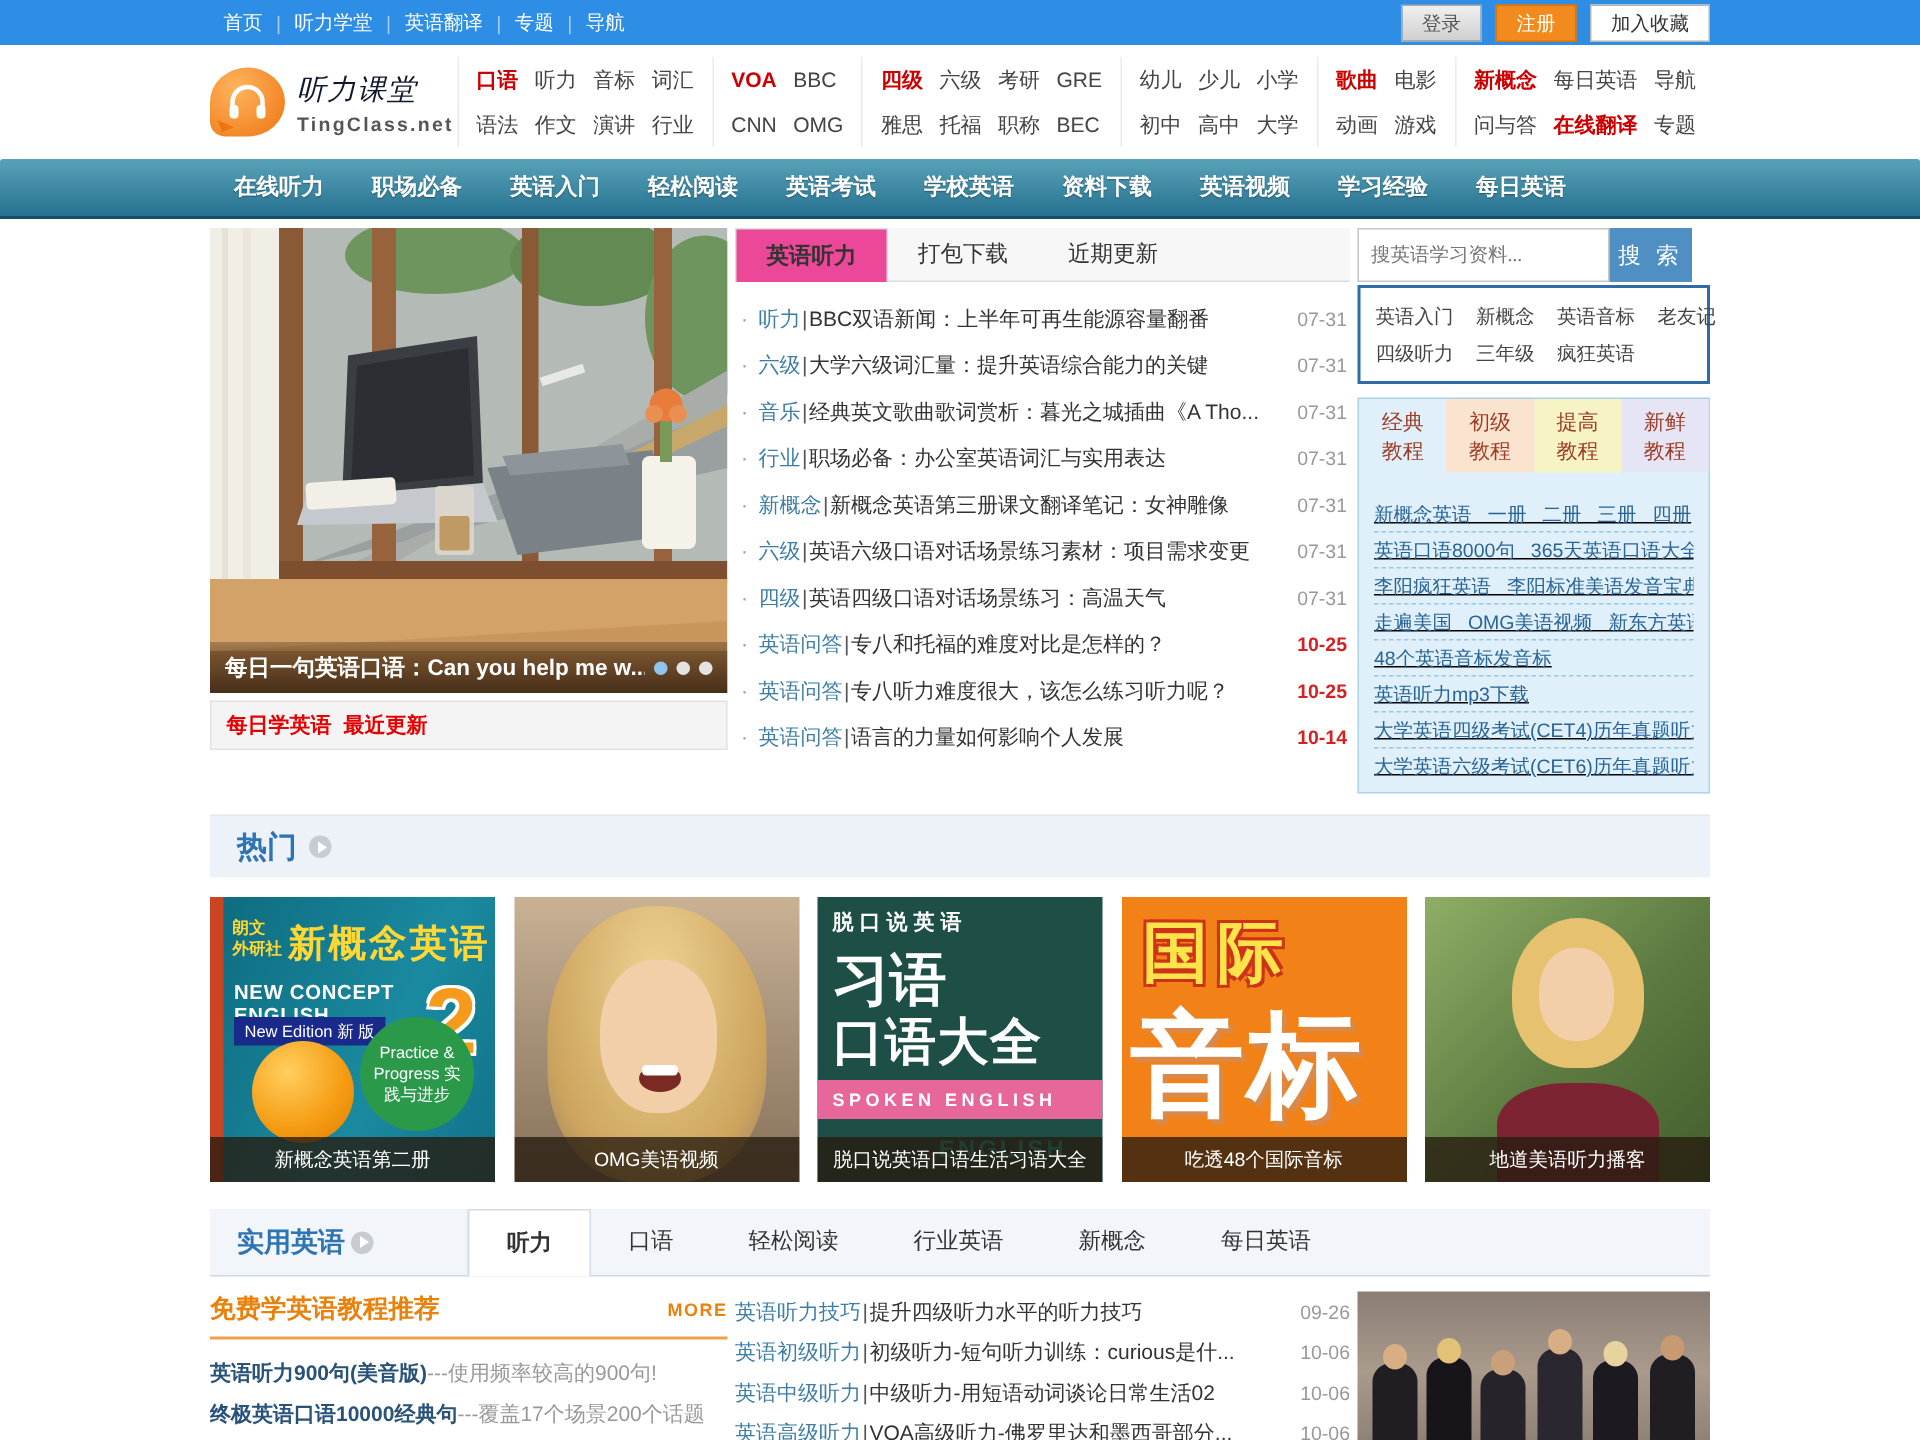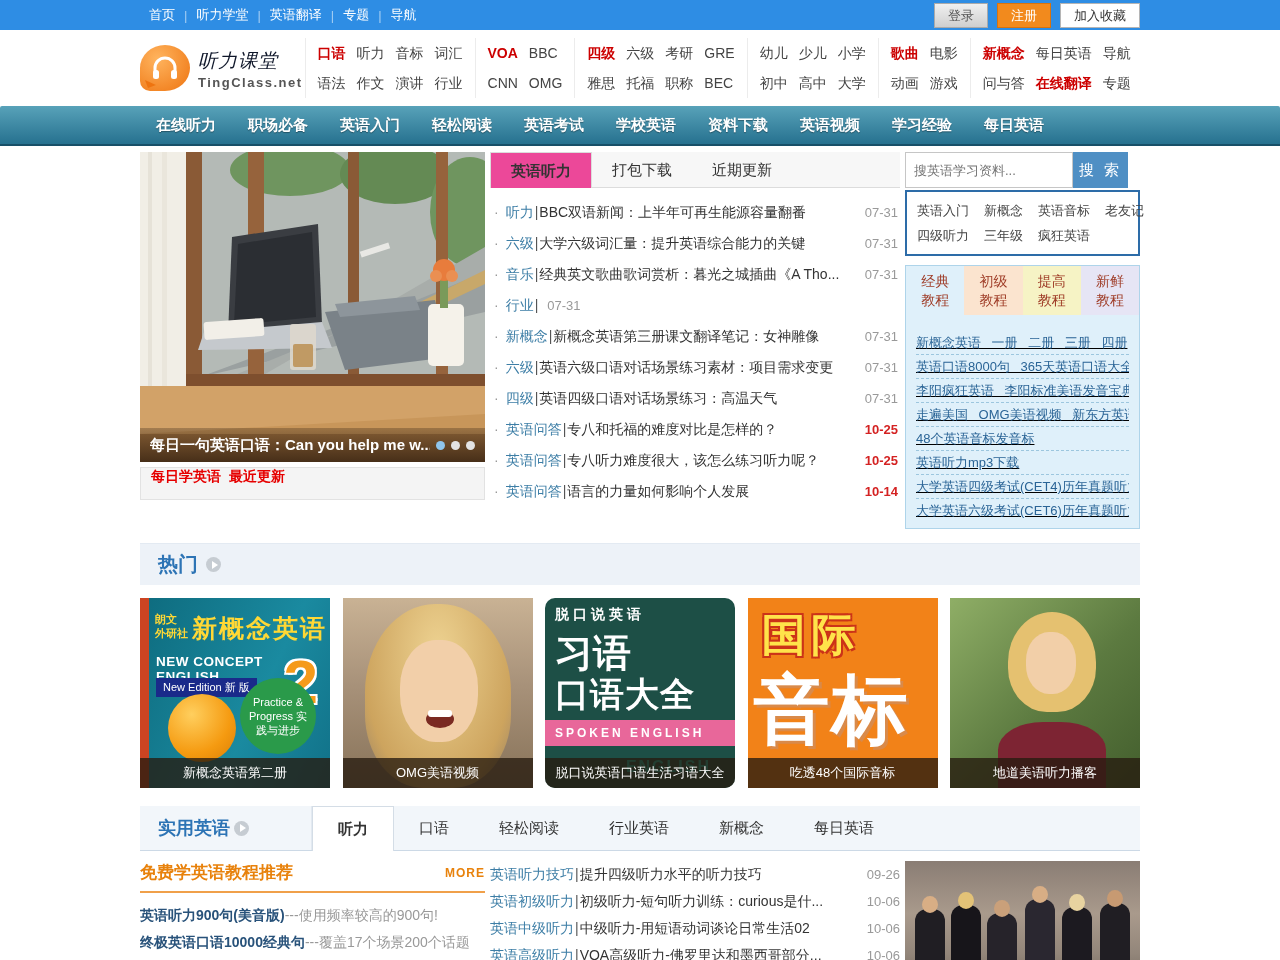--- a/index.html
+++ b/index.html
@@ -48,40 +48,40 @@
   
   .carousel { position:relative; width:345px; height:310px; overflow:hidden; cursor:pointer; }
   .car-caption { position:absolute; left:0; right:0; bottom:0; height:34px;
     background:linear-gradient(rgba(25,12,4,.25),rgba(25,12,4,.68));
     display:flex; align-items:center; padding:0 10px; }
   .car-text { color:#fff; font-size:15px; font-weight:bold; flex:1; white-space:nowrap; overflow:hidden; }
   .dots { display:flex; gap:6px; margin-left:6px; }
   .dot { width:9px; height:9px; border-radius:50%; background:#e3e3e3; cursor:pointer; }
   .dot.active { background:#8fc5ec; }
   .daily { margin-top:5px; height:33px; background:#f4f4f4; border:1px solid #e2e2e2;
-    display:flex; padding:0 10px; gap:8px; font-size:14px; font-weight:bold; color:#e60000; }
+    display:flex; align-items:center; padding:0 10px; gap:8px; font-size:14px; font-weight:bold; color:#e60000; }
   .daily span { cursor:pointer; }
 
   
   .news-tabs { height:36px; background:#f7f7f7; border-bottom:1px solid #dcdcdc; display:flex; }
   .ntab { font-size:15px; color:#333; padding:0 20px; line-height:35px; cursor:pointer; }
   .ntab.active { background:#ec4899; border:1px solid #dcdcdc; border-bottom:none; font-weight:bold; margin-bottom:-1px;text-align:right; }
   .news-list { padding:9px 2px 0 4px; }
   .news-item { height:31px; line-height:31px; font-size:14px; display:flex; align-items:center; }
   .bullet { color:#999; margin-right:7px; }
   .ncat { color:#3d7ea6; cursor:pointer; white-space:nowrap; }
   .nsep { color:#555; margin:0 1px; }
   .ntitle { color:#333; flex:1; white-space:nowrap; overflow:hidden; cursor:pointer; }
   .ndate { color:#999; font-size:13px; margin-left:8px; }
   .ndate.red { color:#d42222; font-weight:bold; }
 
   
   .searchbar { display:flex; }
   .search-input { width:168px; height:36px; border:1px solid #c6c6c6; padding:0 8px; font-size:13px; color:#666;
-    font-family:Liberation Sans, sans-serif; outline:none; }
+    font-family:Liberation Serif, serif; outline:none; }
   .search-btn { width:55px; height:36px; background:#4f8fc4; color:#fff; font-size:15px; border:none;
     letter-spacing:3px; cursor:pointer; font-family:inherit; }
   .hotwords { border:2px solid #2d6ca8; margin-top:2px; padding:6px 10px; font-size:13px; color:#444; background:#fff; }
   .hw-row { display:flex; gap:15px; line-height:25px; }
   .hw { cursor:pointer; white-space:nowrap; }
   .course-panel { margin-top:9px; background:#dff0fa; border:1px solid #aed4ea; }
   .ctabs { display:flex; }
   .ctab { flex:1; text-align:center; padding:6px 12px 5px; font-size:14px; line-height:19px; color:#9e3b26; cursor:pointer; }
   .ctab.c2 { background:#fbe4cf; }
   .ctab.c3 { background:#f6f3c5; }
@@ -122,21 +122,21 @@
 
   
   .t2 { background:linear-gradient(#c9b294,#a8927a 45%,#877258); }
   .t2-hair { position:absolute; top:6px; left:22px; width:146px; height:184px;
     background:radial-gradient(ellipse at 50% 28%,#eed392,#cda45e 72%,rgba(205,164,94,0)); border-radius:48% 48% 40% 40%; }
   .t2-face { position:absolute; top:42px; left:57px; width:78px; height:102px; background:#f2cfa9; border-radius:46%; }
   .t2-mouth { position:absolute; top:112px; left:83px; width:28px; height:18px; background:#7a2a22; border-radius:50%; }
   .t2-teeth { position:absolute; top:112px; left:85px; width:24px; height:7px; background:#fff; border-radius:3px; }
 
   
-  .t3 { background:#1d4f46;border-radius:10px; }
+  .t3 { background:#1d4f46; }
   .t3-small { position:absolute; top:8px; left:10px; color:#fff; font-size:14px; letter-spacing:4px; font-weight:bold; }
   .t3-big1 { position:absolute; top:30px; left:10px; color:#fff; font-size:38px; font-weight:bold; }
   .t3-big2 { position:absolute; top:74px; left:10px; color:#fff; font-size:34px; font-weight:bold; letter-spacing:1px; }
   .t3-band { position:absolute; bottom:42px; left:0; right:0; height:26px; background:#e8679a; color:#fff;
     font-size:12px; letter-spacing:3px; display:flex; align-items:center; padding-left:10px; font-weight:bold; }
   .t3-foot { position:absolute; bottom:12px; right:24px; color:#14b8a6; font-size:16px; font-weight:bold; letter-spacing:2px; }
 
   
   .t4 { background:#f28218; }
   .t4-top { position:absolute; top:8px; left:14px; color:#ffe34a; font-size:44px; font-weight:bold; letter-spacing:6px;
@@ -387,20 +387,21 @@
             <span class="bullet">·</span>
             <span class="ncat">音乐</span>
             <span class="nsep">|</span>
             <span class="ntitle">经典英文歌曲歌词赏析：暮光之城插曲《A Tho...</span>
             <span class="ndate">07-31</span>
           </div>
         <div class="news-item">
             <span class="bullet">·</span>
             <span class="ncat">行业</span>
             <span class="nsep">|</span>
+            <span class="ntitle">职场必备：办公室英语词汇与实用表达</span>
             <span class="ndate">07-31</span>
           </div>
         <div class="news-item">
             <span class="bullet">·</span>
             <span class="ncat">新概念</span>
             <span class="nsep">|</span>
             <span class="ntitle">新概念英语第三册课文翻译笔记：女神雕像</span>
             <span class="ndate">07-31</span>
           </div>
         <div class="news-item">

